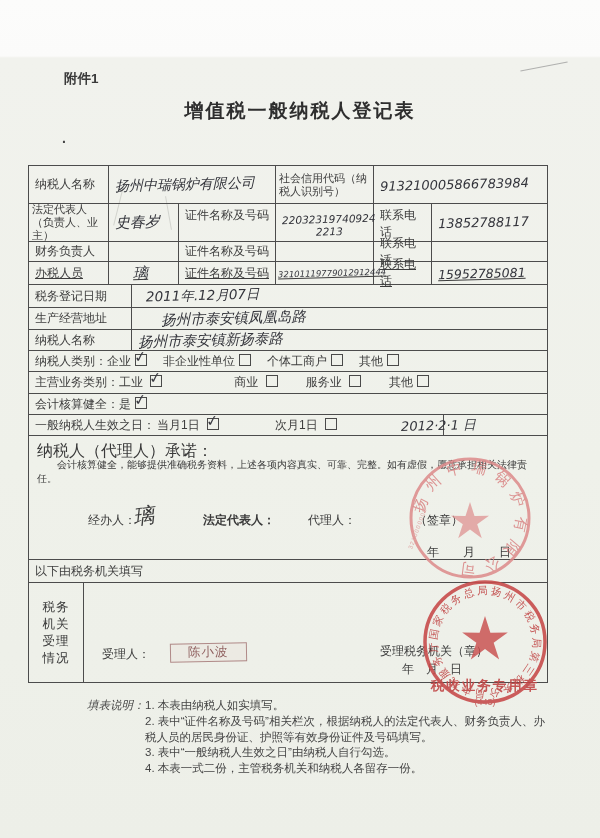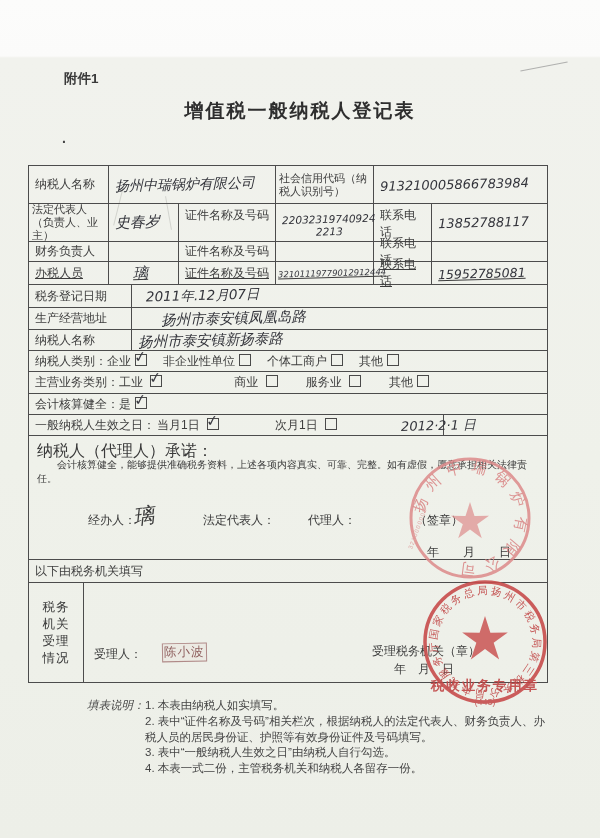--- a/index.html
+++ b/index.html
@@ -24,21 +24,21 @@
   .c.rel{position:relative;display:block;padding:0;}
   .hw{font-family:"DejaVu Sans",sans-serif;font-style:italic;color:#33343b;transform:rotate(-1.5deg);white-space:nowrap;}
   .cb{display:inline-block;width:10px;height:10px;border:1.1px solid #4a4a4a;margin:0 2px 0 4px;position:relative;top:1px;}
   .cb.checked::after{content:"✓";position:absolute;left:-2px;top:-7px;font-size:15px;color:#3b3b42;transform:rotate(-8deg);font-family:"DejaVu Sans",sans-serif;}
   .opt{margin-right:14px;white-space:nowrap;}
   .divline{position:absolute;top:0;width:0;border-left:1px solid #4c4c4c;}
   .vtext{white-space:pre-line;text-align:center;width:100%;line-height:17px;font-size:12.5px;letter-spacing:1px;color:#3a3a3a;}
   .promise-title{position:absolute;left:8px;top:5px;font-size:16px;color:#3a3a3a;}
   .promise-body{position:absolute;left:8px;right:8px;top:22px;font-size:10px;line-height:14px;text-indent:2em;color:#3a3a3a;}
   .sigline span{position:absolute;font-size:12px;color:#3a3a3a;white-space:nowrap;}
-  .namestamp{display:inline-block;border:1.2px solid #b08a88;color:#8f5f5e;font-size:12.5px;padding:0 1px;margin-left:16px;
+  .namestamp{display:inline-block;border:1.2px solid #b08a88;color:#8f5f5e;font-size:12.5px;padding:0 17px;margin-left:16px;
      transform:rotate(-1deg);background:rgba(215,150,150,.07);letter-spacing:1px;}
   
   .stamp{z-index:5;pointer-events:none;}
   
   .notes{left:87px;top:698px;width:478px;display:flex;font-size:11.5px;color:#454545;line-height:15.8px;}
   .notes .lbl{flex:0 0 58px;white-space:nowrap;font-style:italic;}
   .notes .items{flex:1;}
 </style>
 </head>
 <body>
@@ -162,32 +162,32 @@
       <div class="divline" style="left:414px;height:21px;"></div>
       <span class="hw abs" style="left:372px;top:2px;font-size:13px;z-index:2;">2012·2·1 日</span>
     </div>
 
     <div class="row c rel nb" style="height:124px;border-right:none;">
       <div class="promise-title">纳税人（代理人）承诺：</div>
       <div class="promise-body">会计核算健全，能够提供准确税务资料，上述各项内容真实、可靠、完整。如有虚假，愿意承担相关法律责任。</div>
       <div class="sigline">
         <span style="left:59px;top:76px;">经办人：</span>
         <span class="hw" style="left:104px;top:66px;font-size:21px;transform:rotate(-8deg);">璃</span>
-        <span style="left:174px;top:76px;">法定代表人：</span>
+        <span style="left:174px;top:76px;font-weight:bold;">法定代表人：</span>
         <span style="left:279px;top:76px;">代理人：</span>
         <span style="left:386px;top:76px;">（签章）</span>
         <span style="left:398px;top:108px;">年　　月　　日</span>
       </div>
     </div>
 
     <div class="row" style="height:23px;">
       <div class="c nb" style="width:520px;">以下由税务机关填写</div>
     </div>
 
-    <div class="row" style="height:99px;">
+    <div class="row" style="height:99px;gap:8px;">
       <div class="c" style="width:55px;align-items:center;padding:0;">
         <div class="vtext">税务
 机关
 受理
 情况</div>
       </div>
       <div class="c nb rel" style="width:465px;">
         <span class="abs" style="left:10px;top:63px;font-size:12px;">受理人：</span>
         <span class="abs namestamp" style="left:62px;top:60px;">陈小波</span>
         <span class="abs" style="left:288px;top:60px;font-size:12px;">受理税务机关（章）</span>

